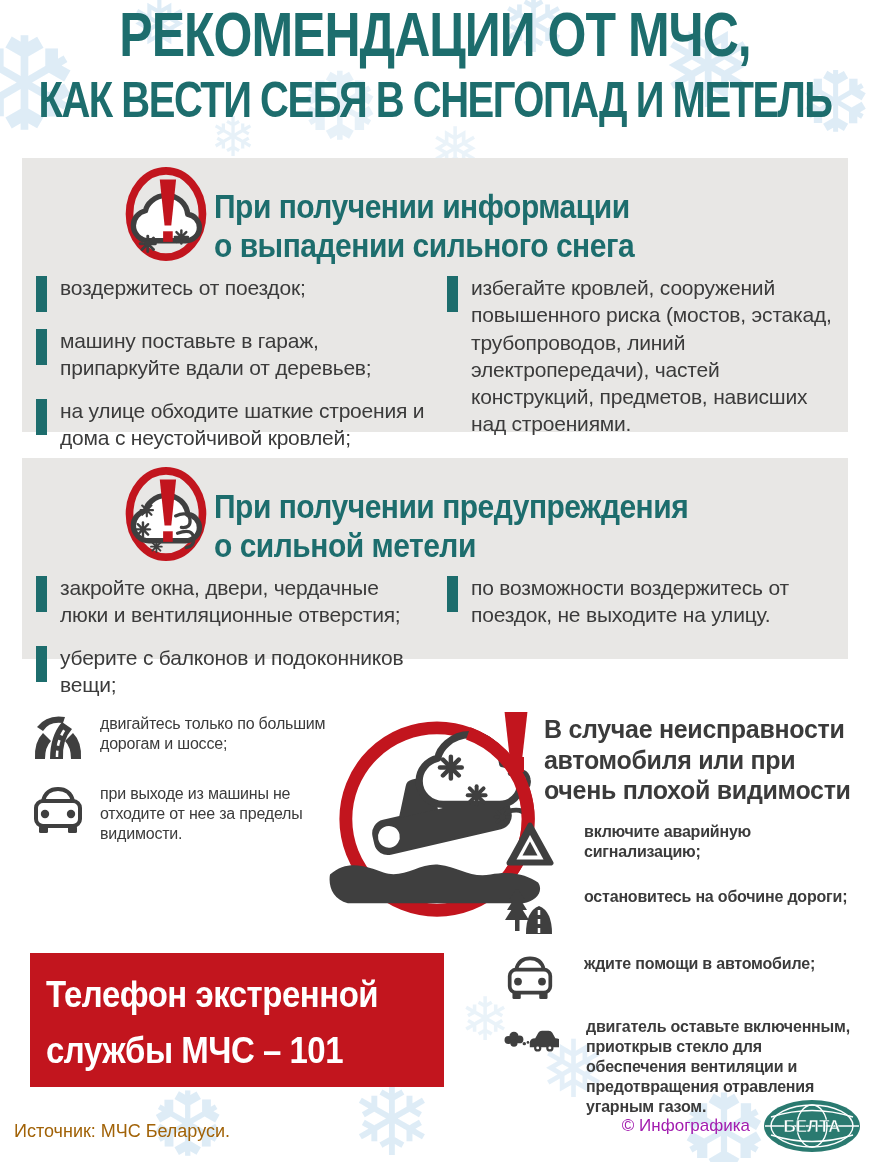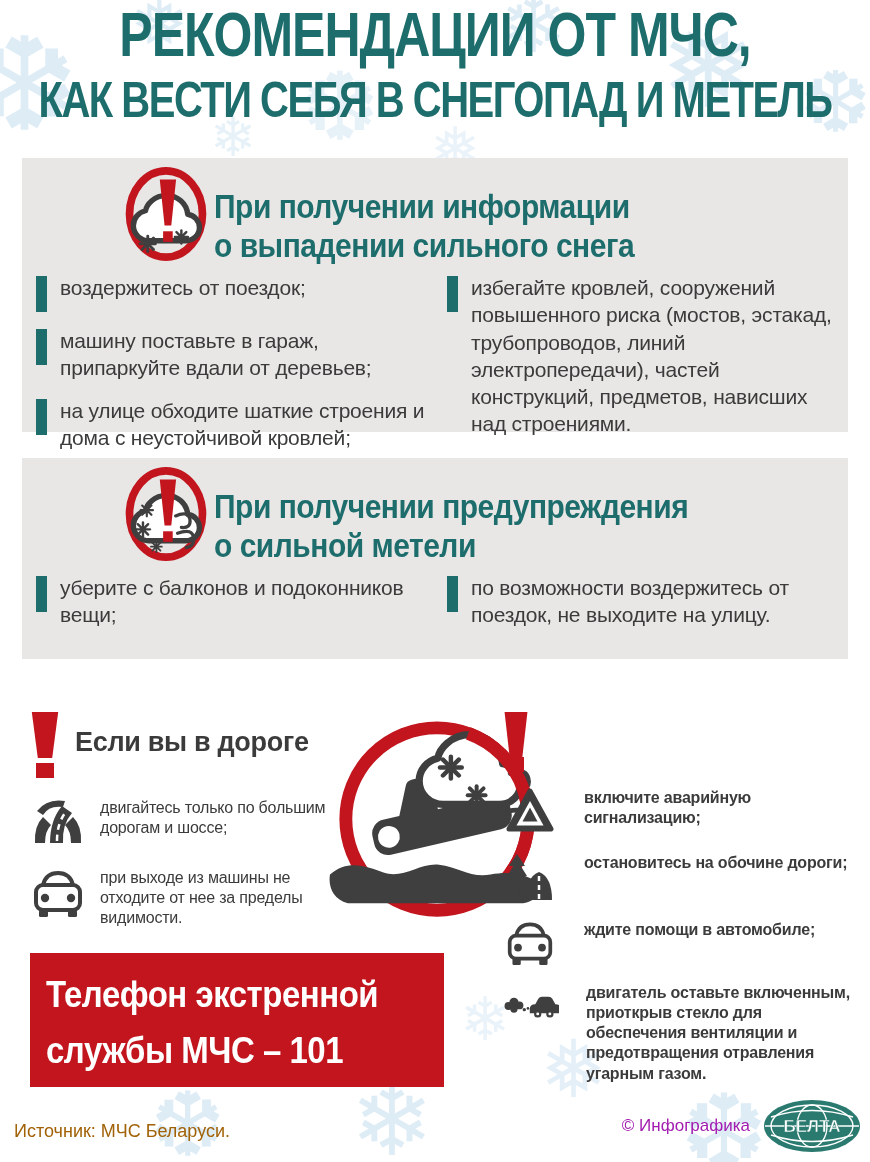--- a/index.html
+++ b/index.html
@@ -177,40 +177,37 @@
       </svg>
       <div class="panel-title">
         <div>При получении предупреждения</div>
         <div>о сильной метели</div>
       </div>
     </div>
     <div class="cols">
       <div class="col">
         <div class="bullet">
             <div class="bullet-bar"></div>
+            <div class="bullet-text">закройте окна, двери, чердачные люки и вентиляционные отверстия;</div>
+          </div>
+        <div class="bullet">
+            <div class="bullet-bar"></div>
             <div class="bullet-text">уберите с балконов и подоконников вещи;</div>
           </div>
       </div>
       <div class="col">
         <div class="bullet">
             <div class="bullet-bar"></div>
             <div class="bullet-text">по возможности воздержитесь от поездок, не выходите на улицу.</div>
           </div>
       </div>
     </div>
   </div>
 
   <div class="s3-left">
-    <div class="s3-head">
-      <div class="excl">
-          <div class="excl-bar"></div>
-          <div class="excl-dot"></div>
-        </div>
-      <div class="s3-head-title" style="font-size:27px;padding-top:14px;">Если вы в дороге</div>
-    </div>
     <div class="item-list">
       <div class="item">
         <div class="item-icon">
           <svg width="52" height="52" viewBox="0 0 52 52">
             <path class="dark" d="M3 47 Q2 30 11 21 L19 29 Q13 35 13 47 Z"></path>
             <path class="dark" d="M49 47 Q50 30 41 21 L33 29 Q39 35 39 47 Z"></path>
             <path class="dark" d="M18 47 Q18 24 30 10 L40 17 Q30 28 31 47 Z"></path>
             <path d="M25 45 Q25 28 33 17" fill="none" stroke="#fff" stroke-width="2.5" stroke-dasharray="6 5"></path>
             <path class="dark" d="M5 15 Q15 2 33 5 L31 11 Q17 9 11 19 Z"></path>
           </svg>
@@ -274,20 +271,21 @@
       <path class="dark" d="M2 160 C 20 144 40 152 56 158 C 76 165 92 148 112 150 C 132 152 144 164 164 160 C 184 156 200 160 212 168 C 218 177 210 187 197 189 L 20 189 C 5 185 0 172 2 160 Z"></path>
     </svg>
   </div>
 
   <div class="s3-right">
     <div class="s3-head" style="margin-bottom:14px;">
       <div class="excl small">
           <div class="excl-bar"></div>
           <div class="excl-dot"></div>
         </div>
+      <div class="s3-head-title">В случае неисправности автомобиля или при очень плохой видимости</div>
     </div>
     <div class="item-list" style="gap:15px;">
       <div class="item">
         <div class="item-icon">
           <svg width="50" height="50" viewBox="0 0 50 50">
             <path d="M25 5 L46 43 H4 Z" class="dark dkstroke" stroke-width="5" stroke-linejoin="round"></path>
             <path d="M25 15 L38.5 39.5 H11.5 Z" fill="#fff"></path>
             <path d="M25 21.5 L32.5 35.5 H17.5 Z" class="dark"></path>
           </svg>
         </div>

